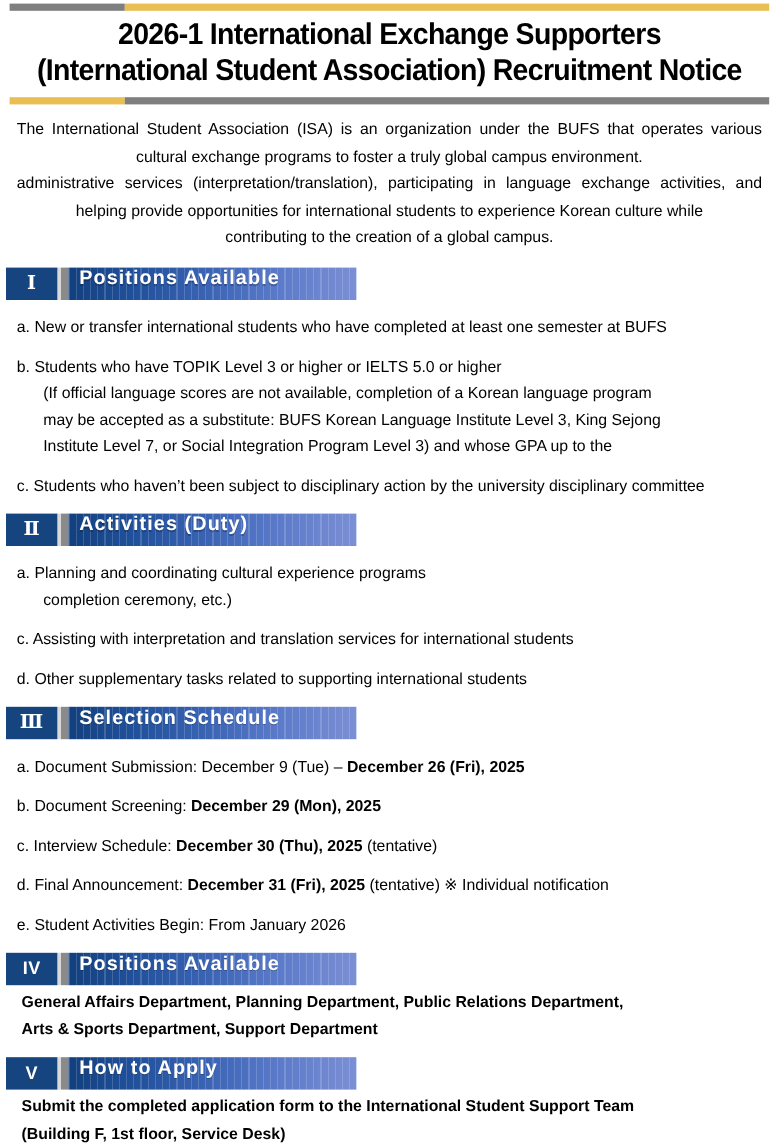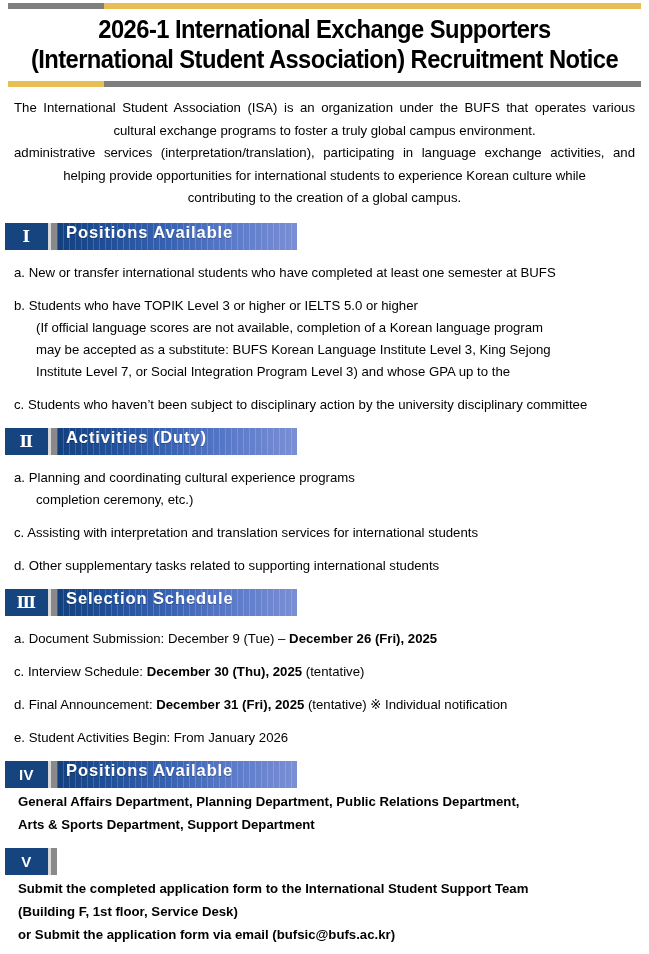--- a/index.html
+++ b/index.html
@@ -174,40 +174,44 @@
 
   <div class="sec-head">
     <div class="sec-num">Ⅲ</div>
     <div class="sec-div"></div>
     <div class="sec-bar">
       <span class="sec-title">Selection Schedule</span>
     </div>
   </div>
   <div class="block">
     <span class="item"><span>a.</span> <span>Document Submission: December 9 (Tue) – </span><b class="d">December 26 (Fri), 2025</b><span></span></span>
+    <span class="item"><span>b.</span> <span>Document Screening: </span><b class="d">December 29 (Mon), 2025</b><span></span></span>
     <span class="item"><span>c.</span> <span>Interview Schedule: </span><b class="d">December 30 (Thu), 2025</b><span> (tentative)</span></span>
     <span class="item"><span>d.</span> <span>Final Announcement: </span><b class="d">December 31 (Fri), 2025</b><span> (tentative) ※ Individual notification</span></span>
     <span class="item"><span>e.</span> <span>Student Activities Begin: From January 2026</span></span>
   </div>
 
   <div class="sec-head">
     <div class="sec-num latin">IV</div>
     <div class="sec-div"></div>
     <div class="sec-bar">
       <span class="sec-title">Positions Available</span>
     </div>
   </div>
   <div class="block sp-top" style="margin-left:18px;">
     <span class="plain">General Affairs Department, Planning Department, Public Relations Department,</span>
     <span class="plain">Arts &amp; Sports Department, Support Department</span>
   </div>
 
   <div class="sec-head">
     <div class="sec-num latin">V</div>
     <div class="sec-div"></div>
+    <div class="sec-bar">
+      <span class="sec-title">How to Apply</span>
+    </div>
   </div>
   <div class="block sp-top" style="margin-left:18px;margin-right:16px;">
     <span class="plain just">Submit the completed application form to the International Student Support Team</span>
     <span class="plain">(Building F, 1st floor, Service Desk)</span>
     <span class="plain">or Submit the application form via email (bufsic@bufs.ac.kr)</span>
   </div>
 
 </div>
 
 </body></html>

